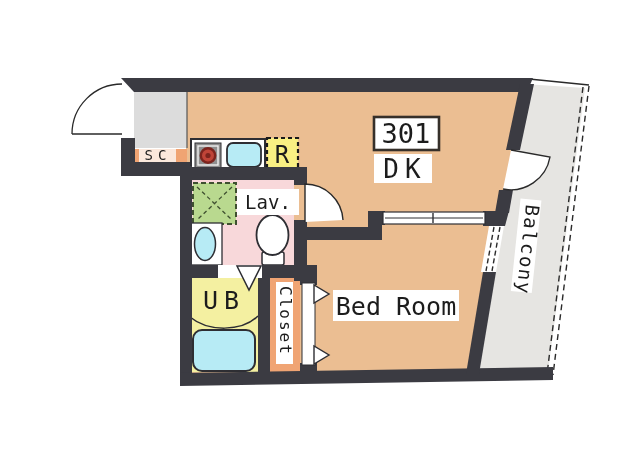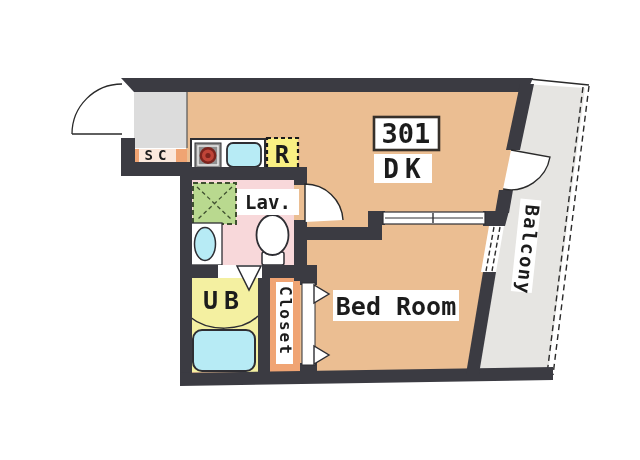--- a/index.html
+++ b/index.html
@@ -1,16 +1,16 @@
 <!DOCTYPE html>
 <html><head>
 <meta charset="utf-8">
 <style>
   html,body{margin:0;padding:0;background:#ffffff;}
-  .stage{width:640px;height:444px;position:relative;font-weight:bold;}
+  .stage{width:640px;height:444px;position:relative;}
   svg{display:block;}
   .lbl{font-family:"DejaVu Sans Mono","Liberation Mono",monospace;fill:#1c1c1c;}
 </style>
 </head>
 <body>
 
 <div class="stage">
 <svg width="640" height="460" viewBox="0 0 640 460">
 
   <g>

